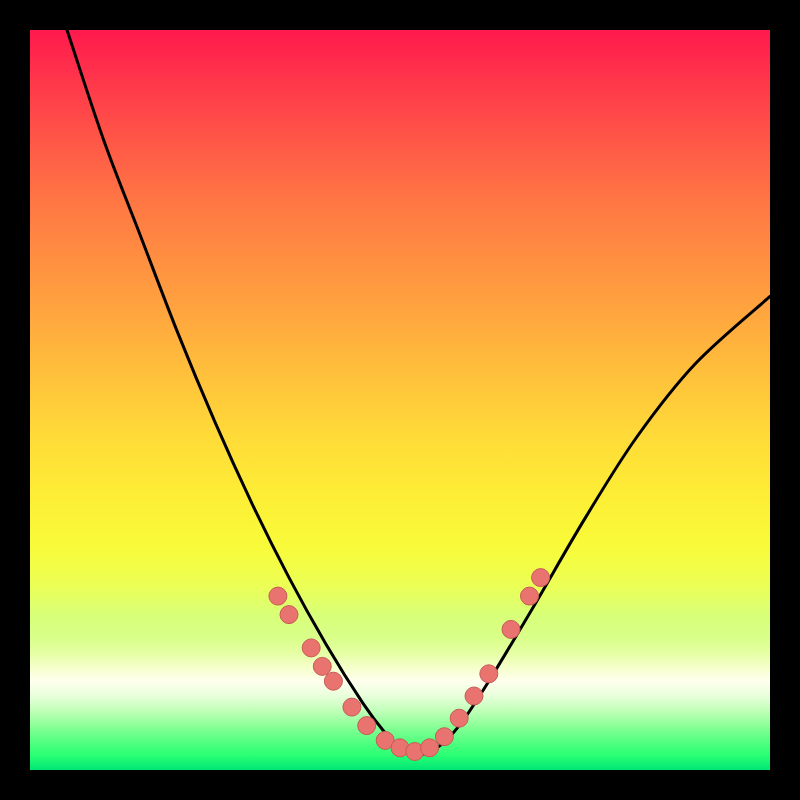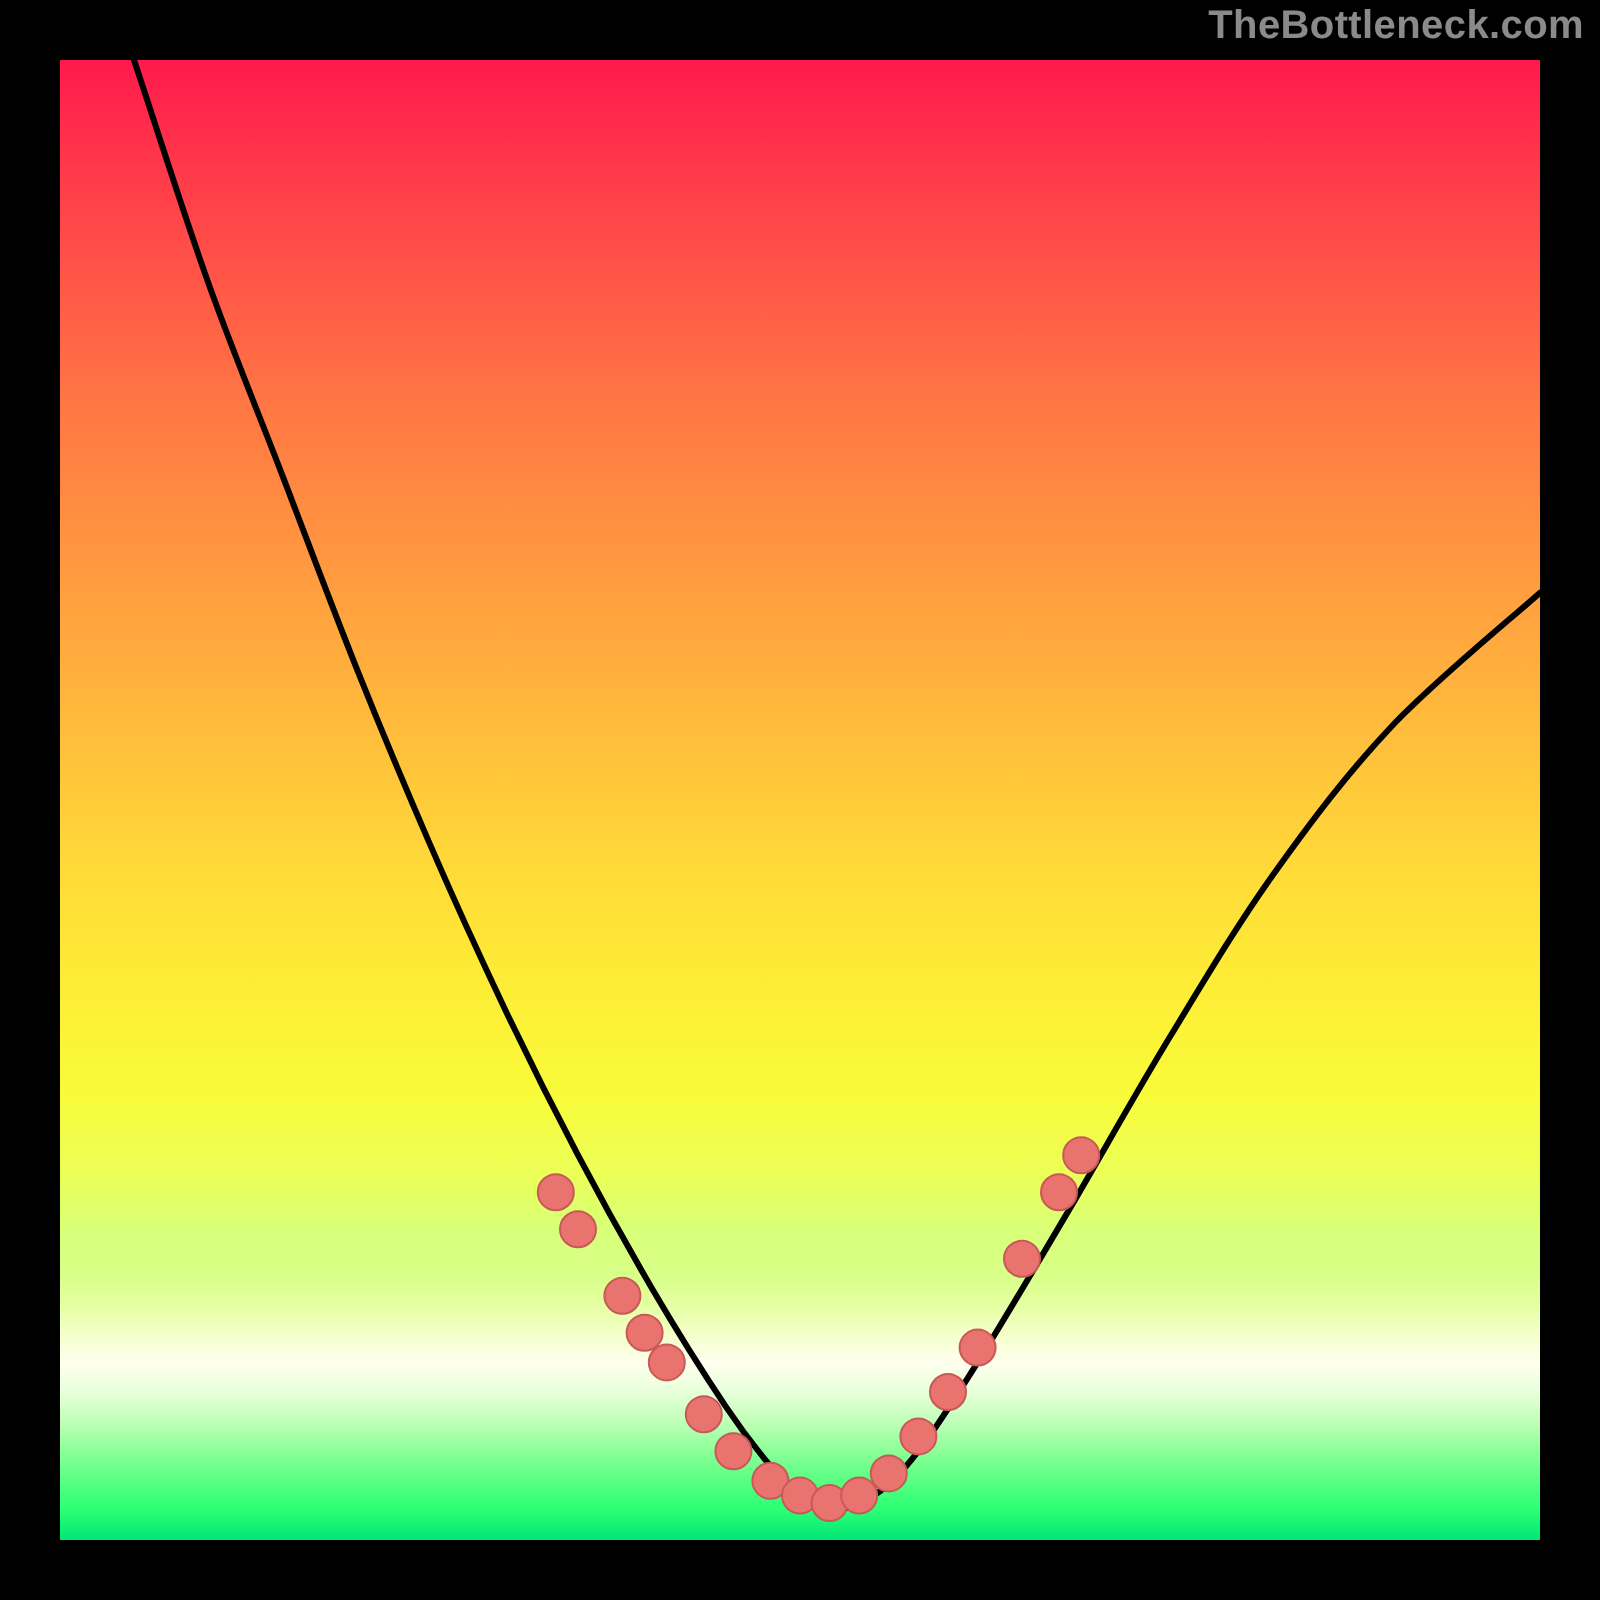--- a/index.html
+++ b/index.html
@@ -92,14 +92,13 @@
         <circle cx="414.4" cy="706.7" r="9" fill="#e9736f" stroke="#c75a56" stroke-width="1"></circle>
         <circle cx="429.2" cy="688.2" r="9" fill="#e9736f" stroke="#c75a56" stroke-width="1"></circle>
         <circle cx="444.0" cy="666.0" r="9" fill="#e9736f" stroke="#c75a56" stroke-width="1"></circle>
         <circle cx="458.8" cy="643.8" r="9" fill="#e9736f" stroke="#c75a56" stroke-width="1"></circle>
         <circle cx="481.0" cy="599.4" r="9" fill="#e9736f" stroke="#c75a56" stroke-width="1"></circle>
         <circle cx="499.5" cy="566.1" r="9" fill="#e9736f" stroke="#c75a56" stroke-width="1"></circle>
         <circle cx="510.6" cy="547.6" r="9" fill="#e9736f" stroke="#c75a56" stroke-width="1"></circle>
       </g>
   </svg>
 
-  <div class="watermark">TheBottleneck.com</div>
 </div>
 
 </body></html>

